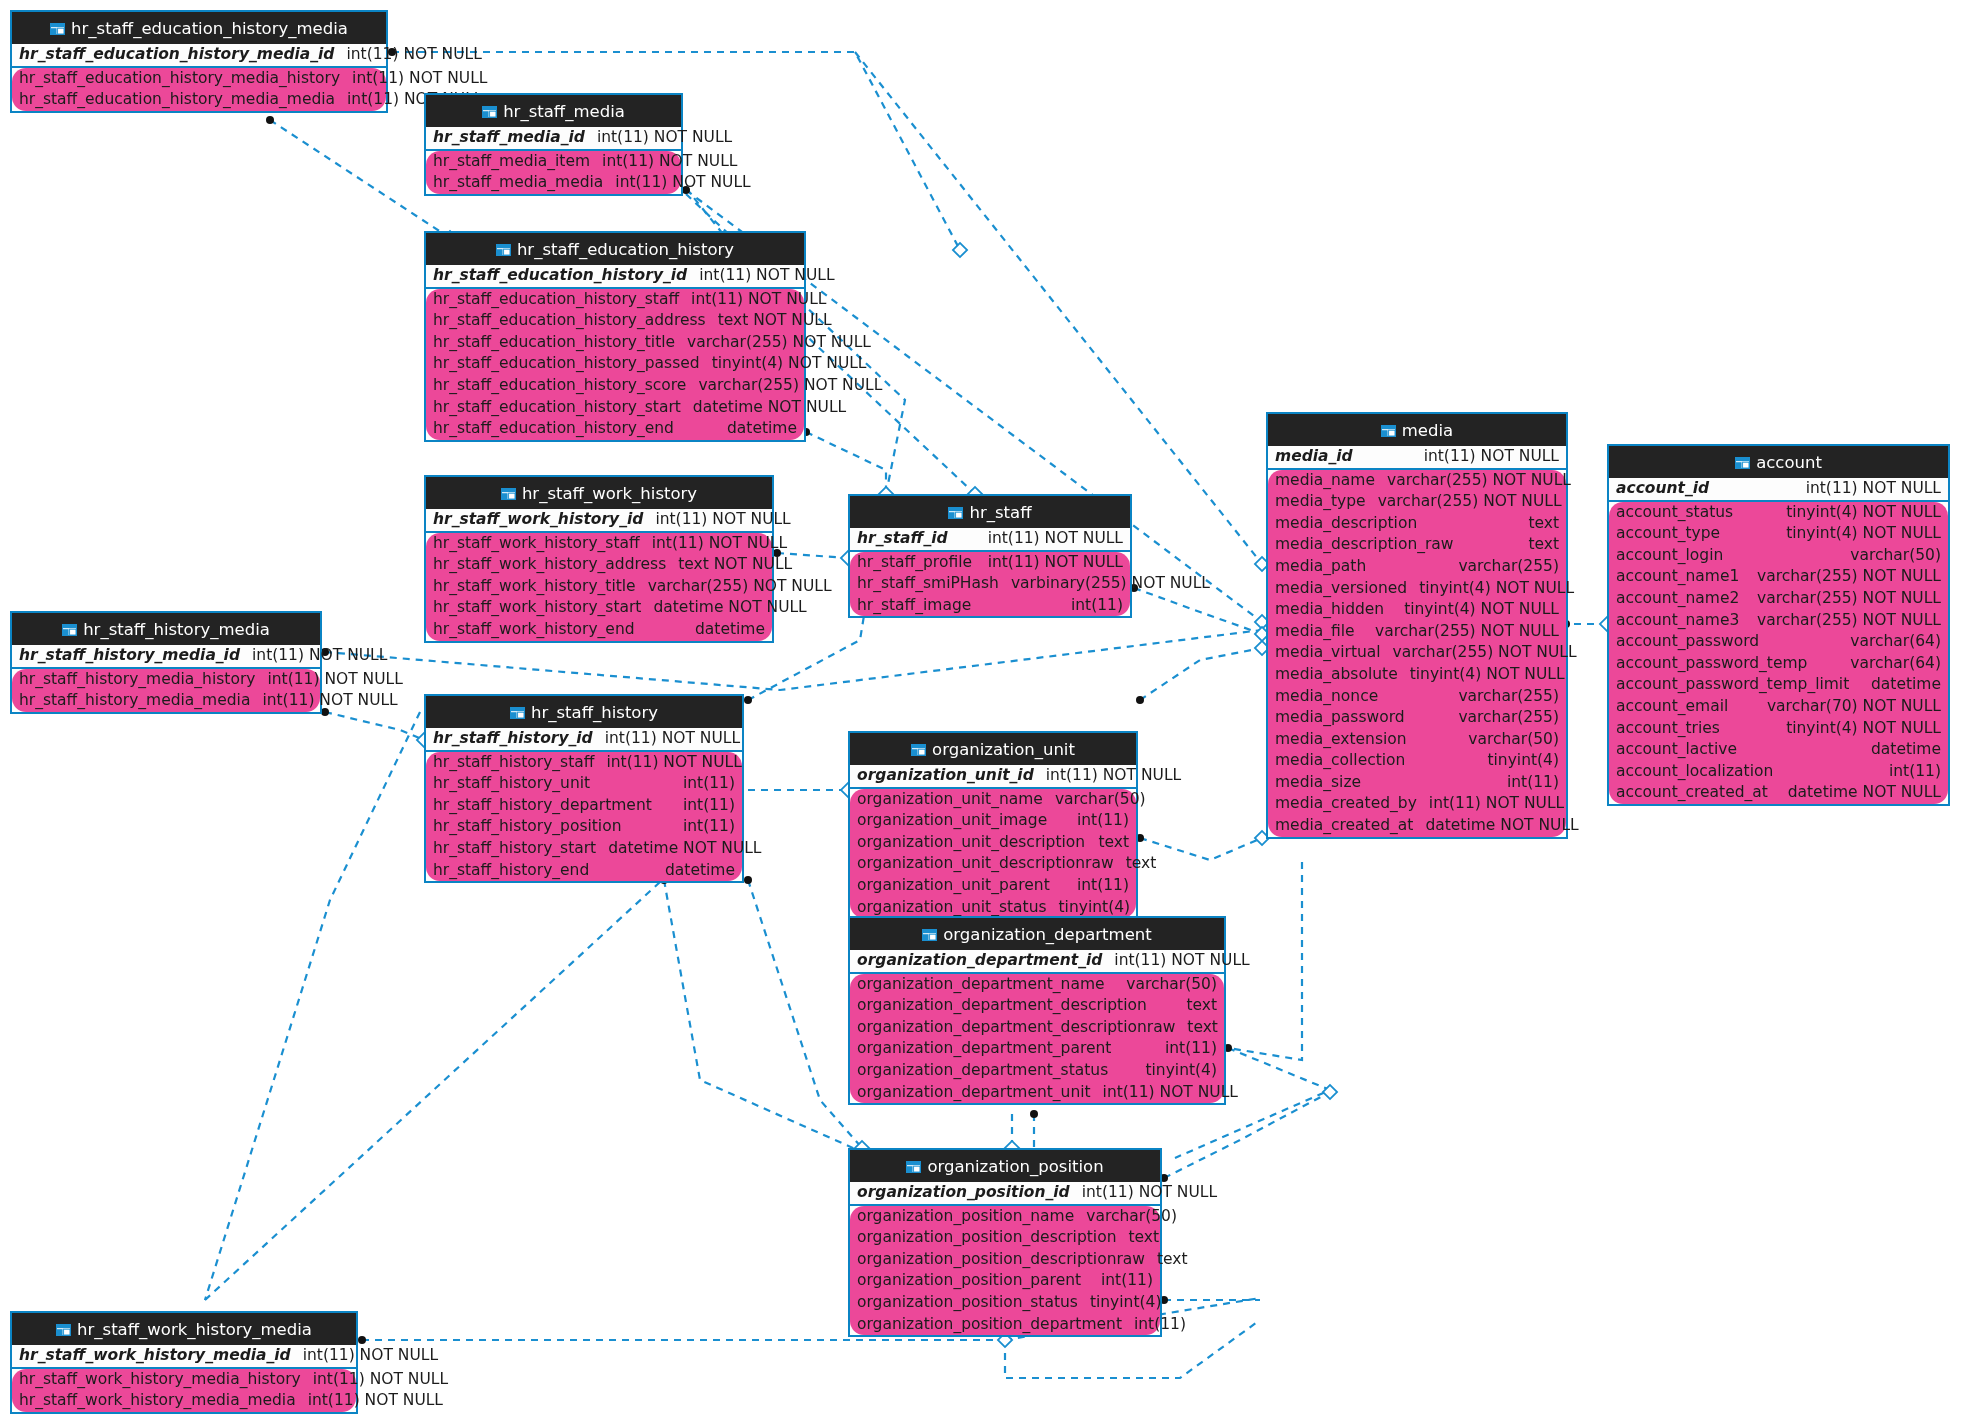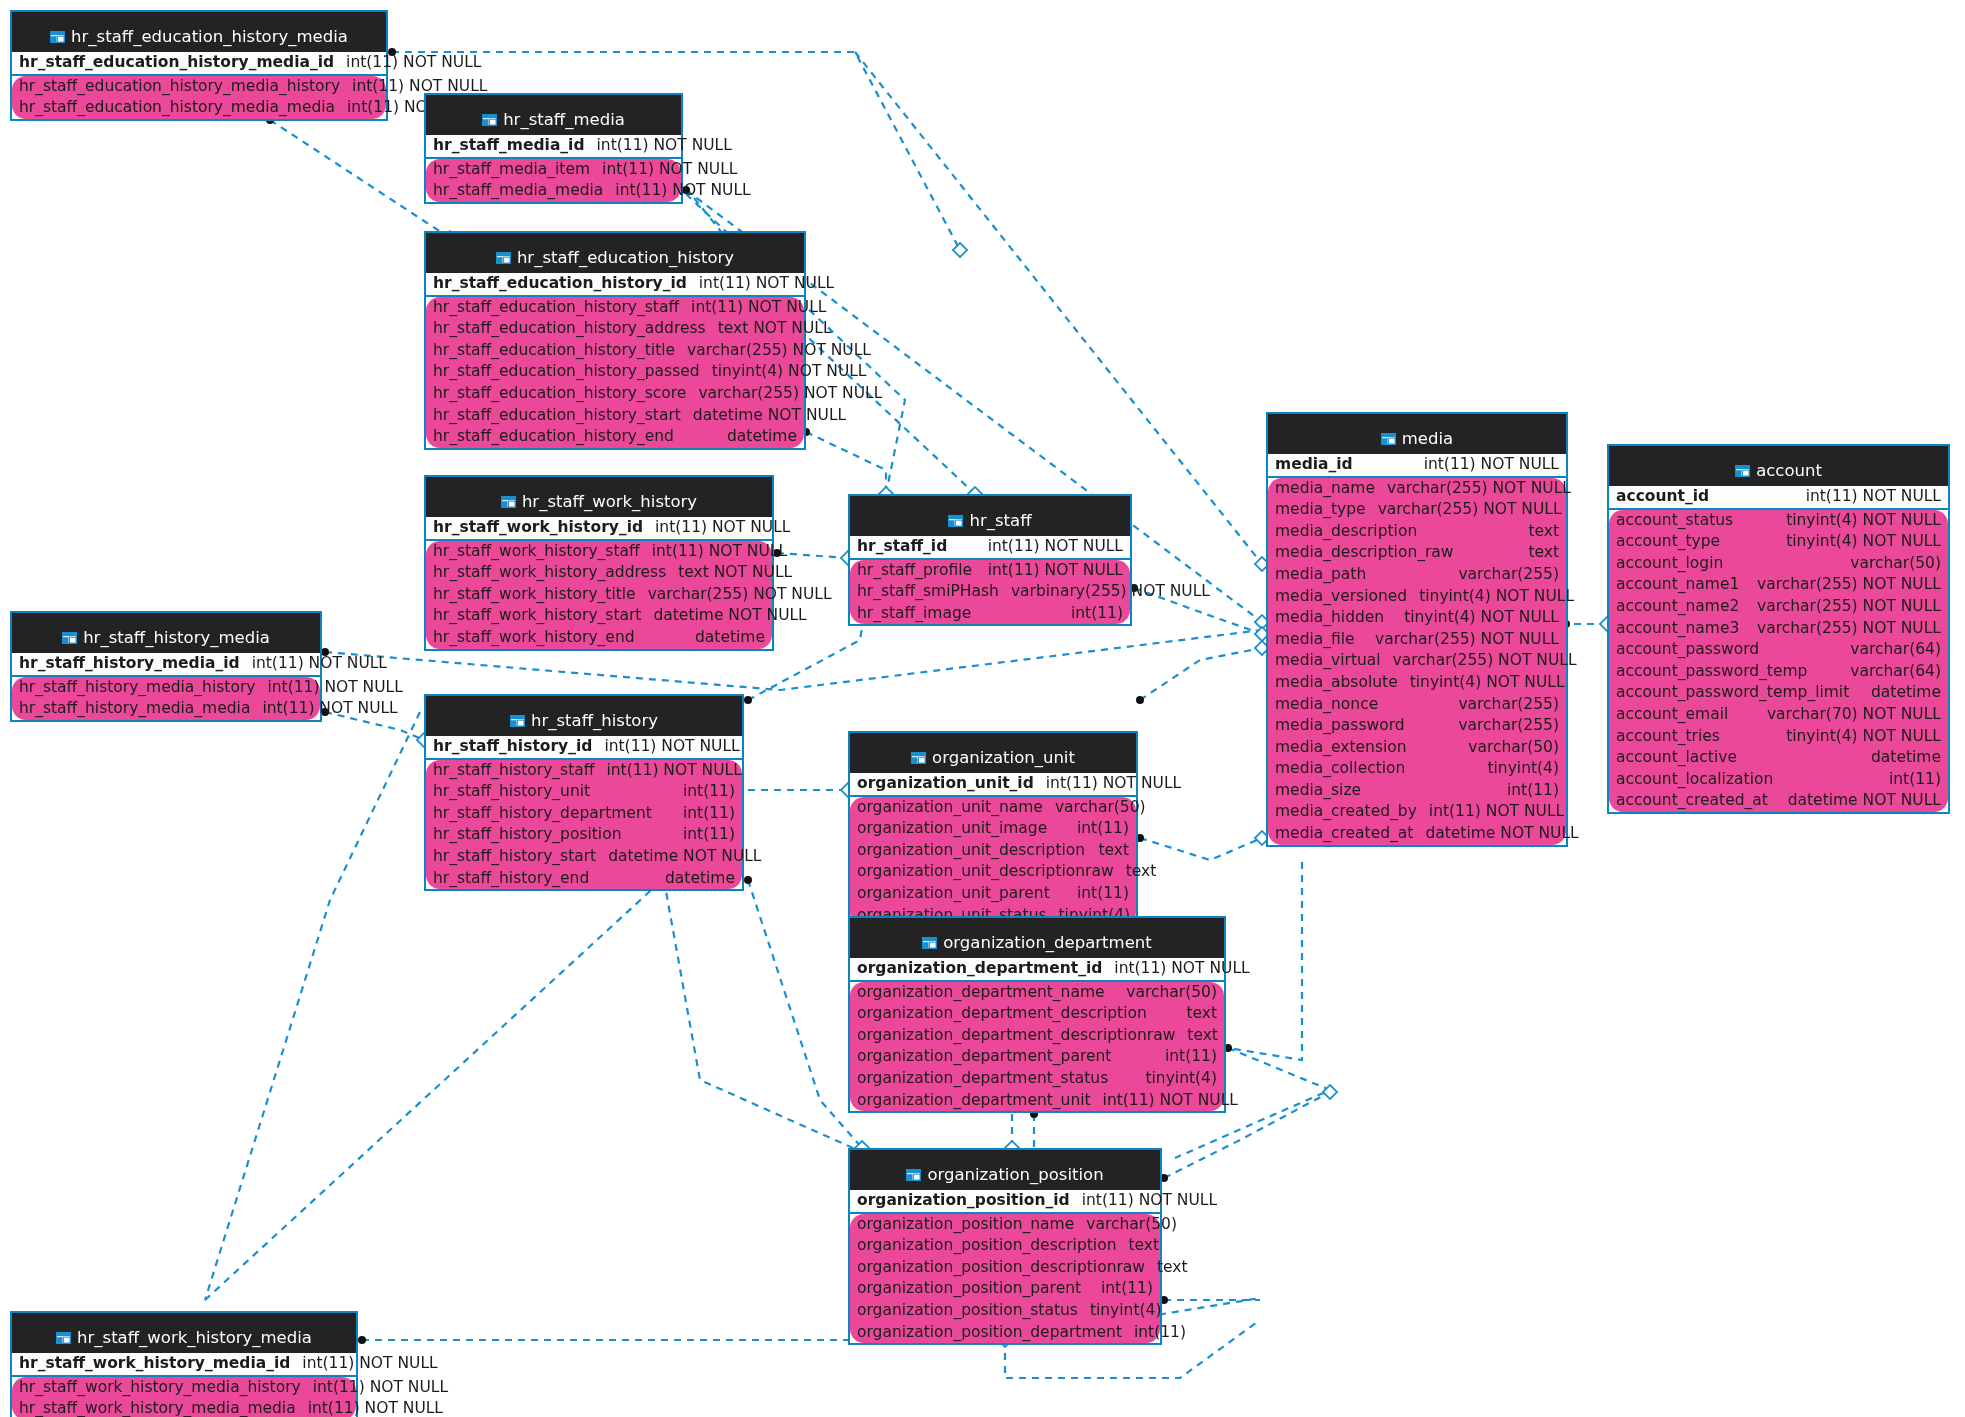--- a/index.html
+++ b/index.html
@@ -32,21 +32,21 @@
     background: #fdfdfd;
     border: 2px solid #0b84c4;
     box-sizing: border-box;
     box-shadow: 0 0 0 0 rgba(0,0,0,0);
   }
   .entity-header {
     background: #232323;
     color: #ffffff;
     font-size: 16.5px;
     text-align: center;
-    padding: 16px 6px 5px 6px;
+    padding: 8px 6px 5px 6px;
     white-space: nowrap;
     display: flex;
     align-items: center;
     justify-content: center;
     gap: 6px;
     line-height: 1.15;
   }
   .tbl-icon {
     display: inline-block;
     width: 15px;
@@ -64,21 +64,21 @@
     display: flex;
     justify-content: space-between;
     align-items: baseline;
     font-size: 15.5px;
     color: #1c1c1c;
     padding: 1px 7px 2px 7px;
     line-height: 1.2;
     white-space: nowrap;
     gap: 12px;
   }
-  .row.pk .col-name { font-weight: bold; }
+  .row.pk .col-name { font-weight: bold; font-style: italic; }
   .col-name { text-align: left; }
   .col-type { text-align: right; color: #1c1c1c; }
 </style>
 </head>
 <body>
 
 <div id="canvas">
 
   <svg id="edges" viewBox="0 0 1965 1417" width="1965" height="1417" xmlns="http://www.w3.org/2000/svg">
     <g fill="none" stroke="#1a8fd0" stroke-width="2.2" stroke-dasharray="7,6" stroke-linecap="butt">

